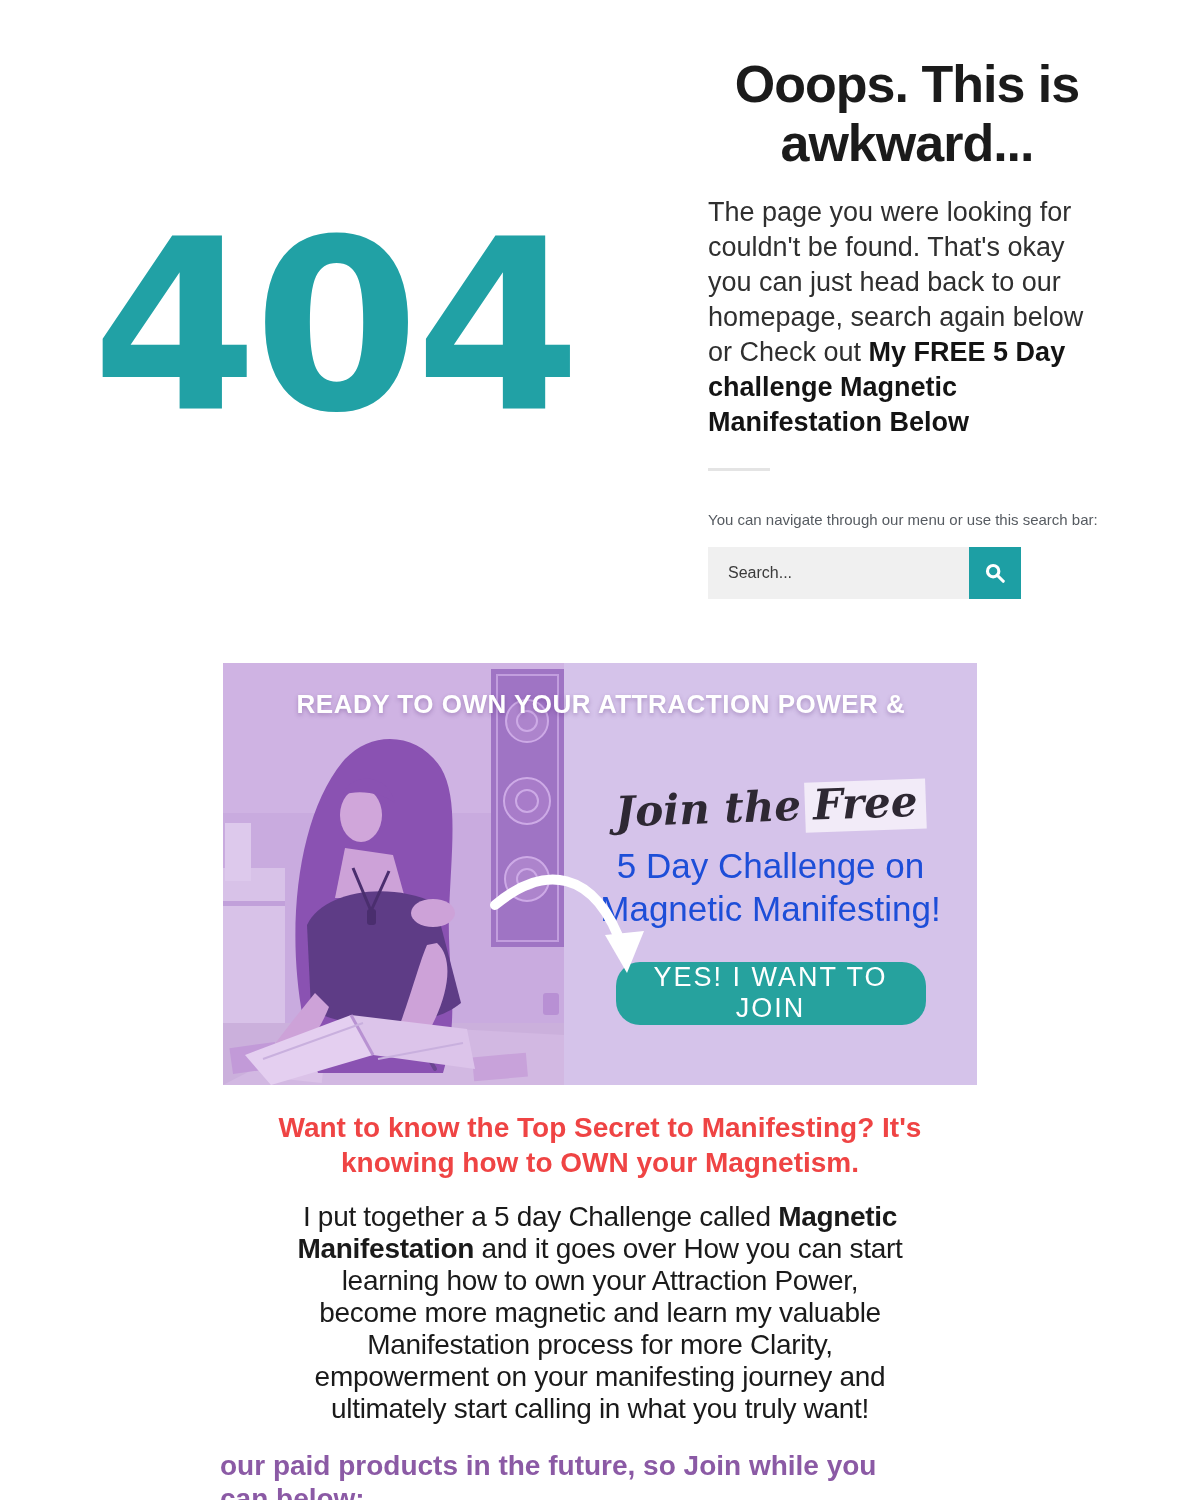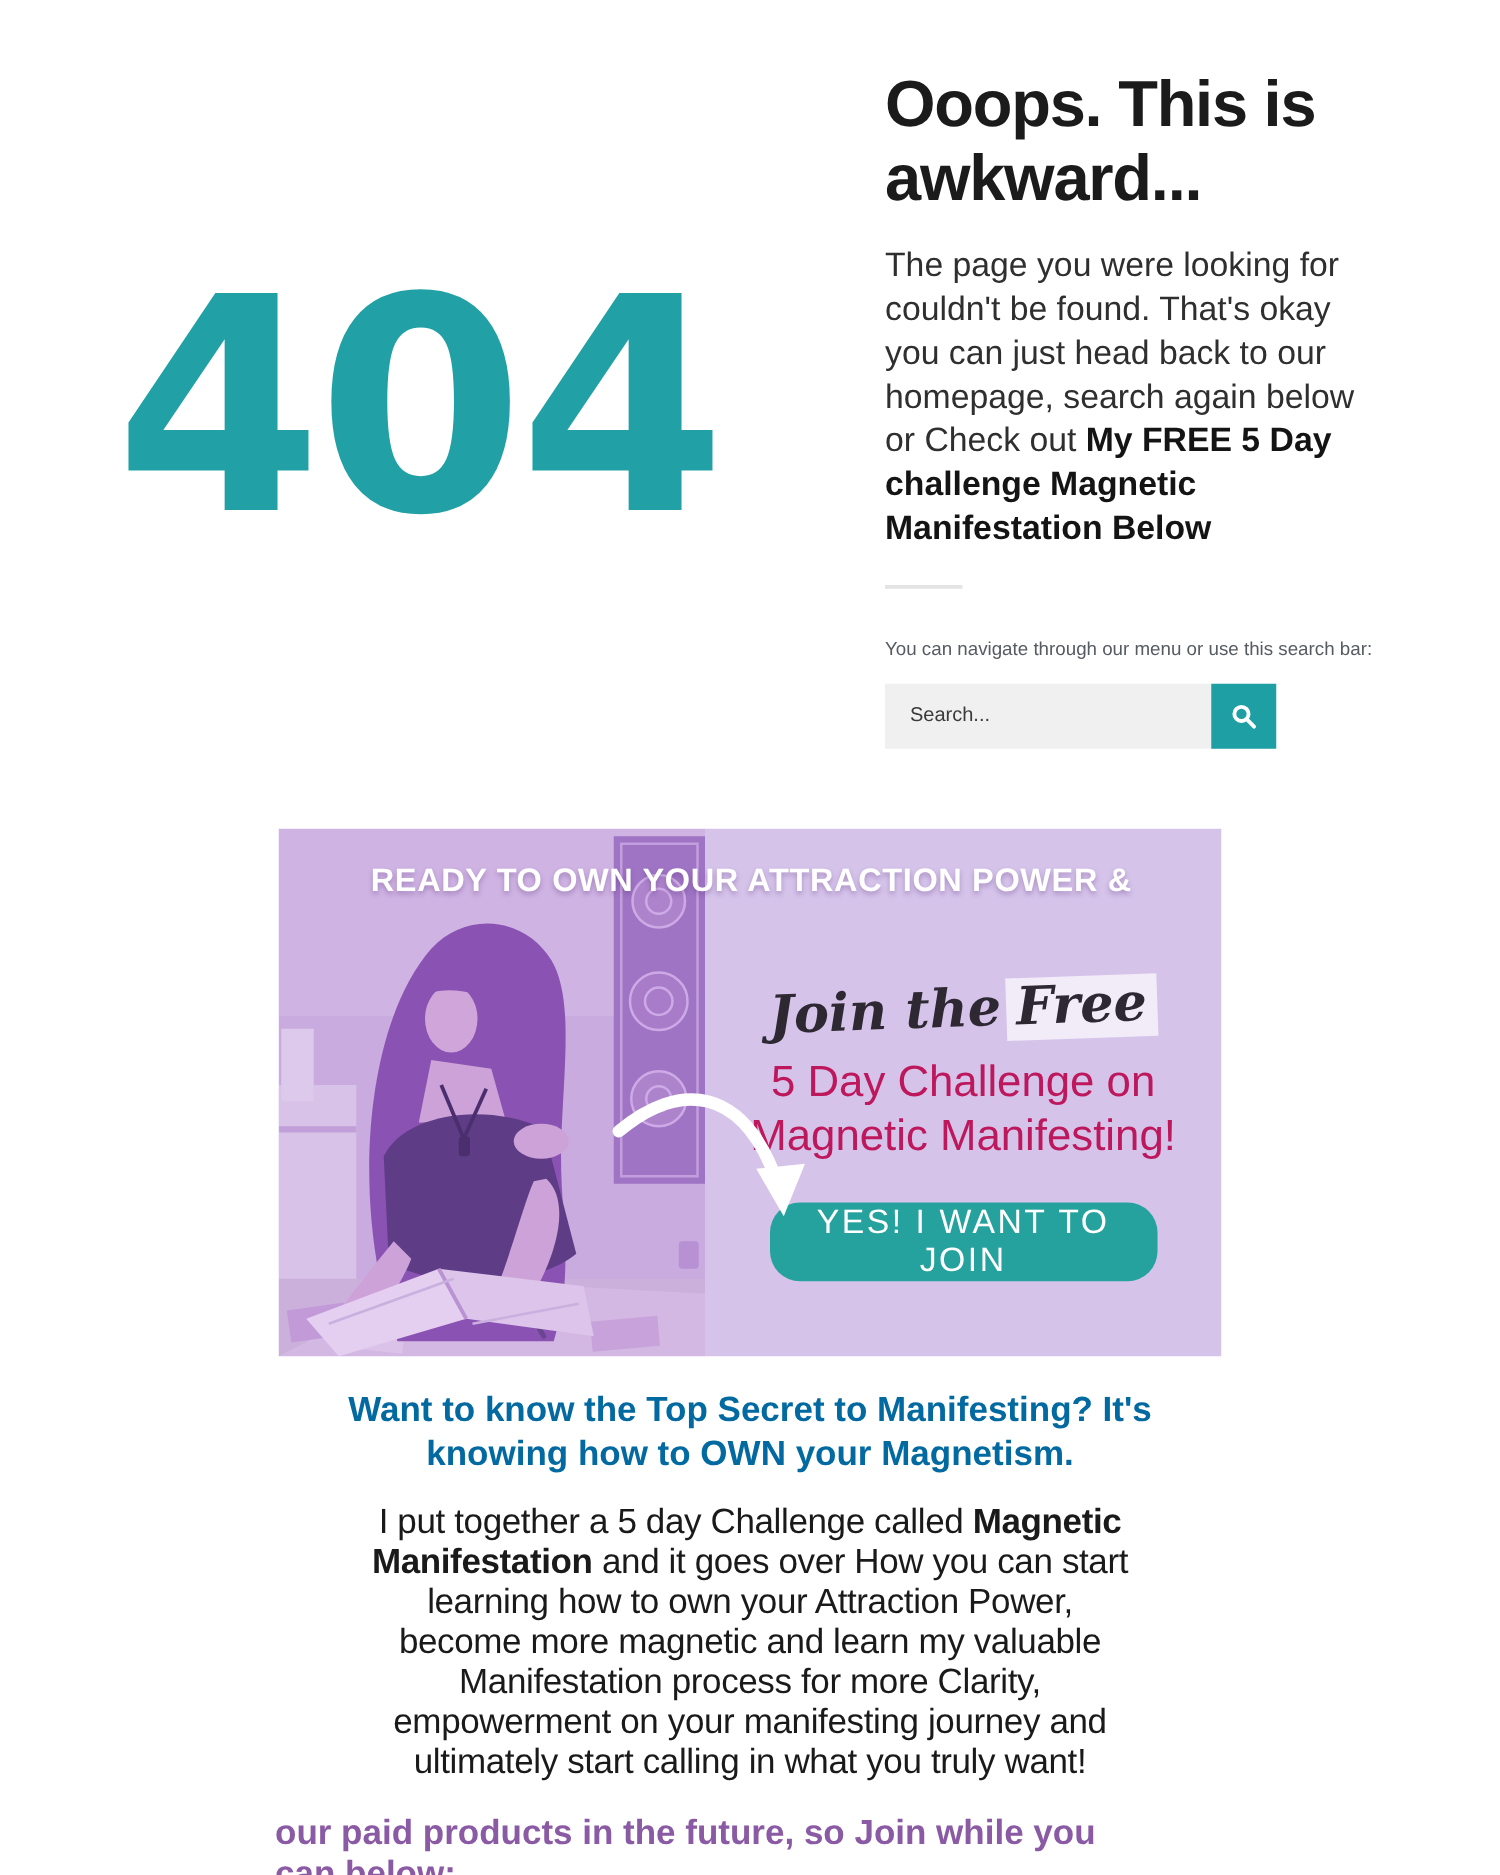--- a/index.html
+++ b/index.html
@@ -14,21 +14,21 @@
   .hero-left {
     flex:0 0 615px; display:flex; align-items:center; justify-content:center;
     padding-left:54px;
   }
   .error-code {
     font-family:"DejaVu Sans", sans-serif; font-weight:800; font-size:238px;
     line-height:1; color:#21a1a5; letter-spacing:-4px;
   }
   .hero-right { width:398px; margin-left:93px; }
   .hero-title {
-    font-size:52px; font-weight:600; line-height:1.13; letter-spacing:-1px; color:#1b1b1b;
+    font-size:52px; font-weight:600; line-height:1.13; letter-spacing:-1px; color:#1b1b1b;text-align:center;
   }
   .hero-desc { margin-top:22px; font-size:27px; line-height:35px; color:#2f2f2f; }
   .hero-desc b { font-weight:700; color:#141414; }
   .hero-divider { margin-top:28px; width:62px; height:3px; background:#e4e4e4; }
   .nav-hint { margin-top:40px; font-size:15px; color:#565b61; }
   .search-bar { margin-top:19px; display:flex; width:313px; height:52px; }
   .search-input {
     flex:1; border:none; outline:none; background:#f0f0f0;
     padding:0 0 0 20px; font-size:16px; color:#6d28d9;
     font-family:"Liberation Sans", sans-serif;
@@ -51,32 +51,32 @@
     text-shadow:0 2px 4px rgba(90,50,120,0.35);
   }
   .promo-right { position:absolute; left:341px; top:121px; width:413px; text-align:center; }
   .promo-script {
     font-family:"DejaVu Serif", serif; font-style:italic; font-weight:700;
     font-size:42px; color:#2e2833; transform:rotate(-2deg); line-height:1.1;
   }
   .promo-script .hl {
     background:#f2ebf8; display:inline-block; padding:0 8px 4px 8px; margin-left:4px;
   }
-  .promo-sub { margin-top:10px; font-size:35px; line-height:43px; font-weight:500; color:#be185d; }
+  .promo-sub { margin-top:10px; font-size:35px; line-height:43px; font-weight:500; color:#1d4ed8; }
   .promo-cta {
     margin-top:32px; width:310px; height:63px; border:none; border-radius:24px;
     background:#26a29e; color:#ffffff; font-size:27px; font-weight:500;
     letter-spacing:2px; cursor:pointer; font-family:"Liberation Sans", sans-serif;
   }
   .promo-arrow { position:absolute; left:0; top:0; width:754px; height:422px; pointer-events:none; }
 
   
   .content { width:760px; margin:0 auto; }
   .pink-heading {
-    margin-top:25px; text-align:center; color:#0369a1;
+    margin-top:25px; text-align:center; color:#ef4444;
     font-weight:700; font-size:28px; line-height:35px;
   }
   .body-paragraph {
     margin-top:21px; text-align:center; color:#1a1a1a;
     font-size:28px; line-height:32px; letter-spacing:-0.3px;
   }
   .body-paragraph b { font-weight:700; }
   .purple-note {
     margin-top:24px; text-align:left; color:#8b5aa5;
     font-weight:700; font-size:28px; line-height:33px;

